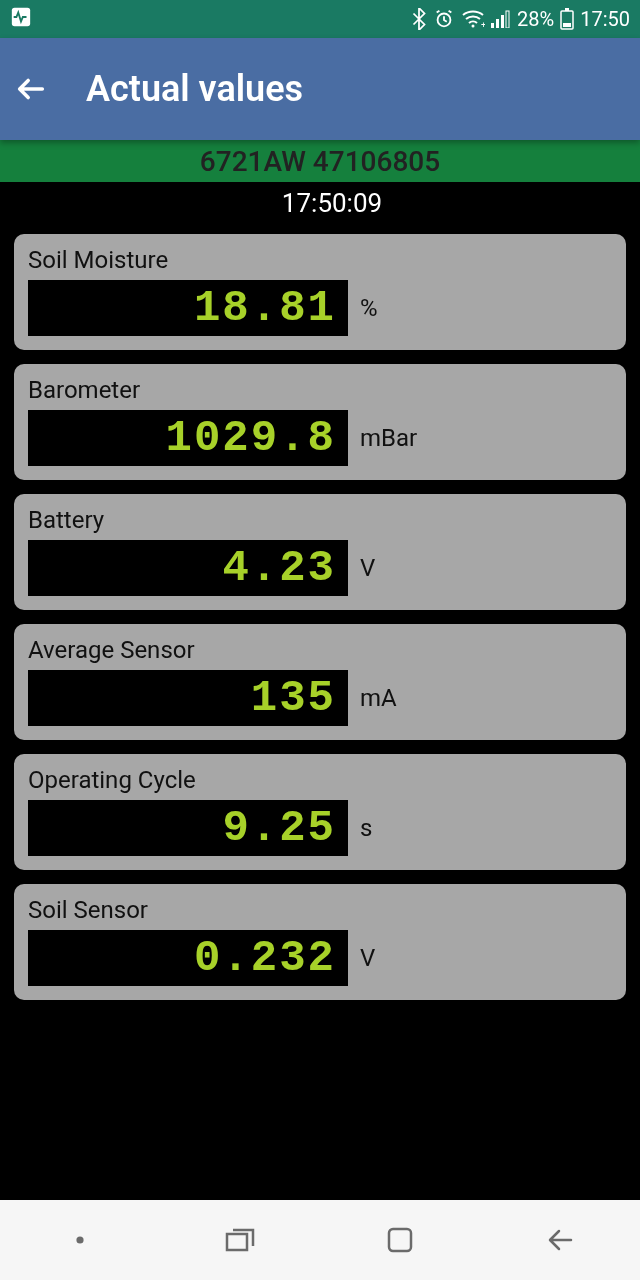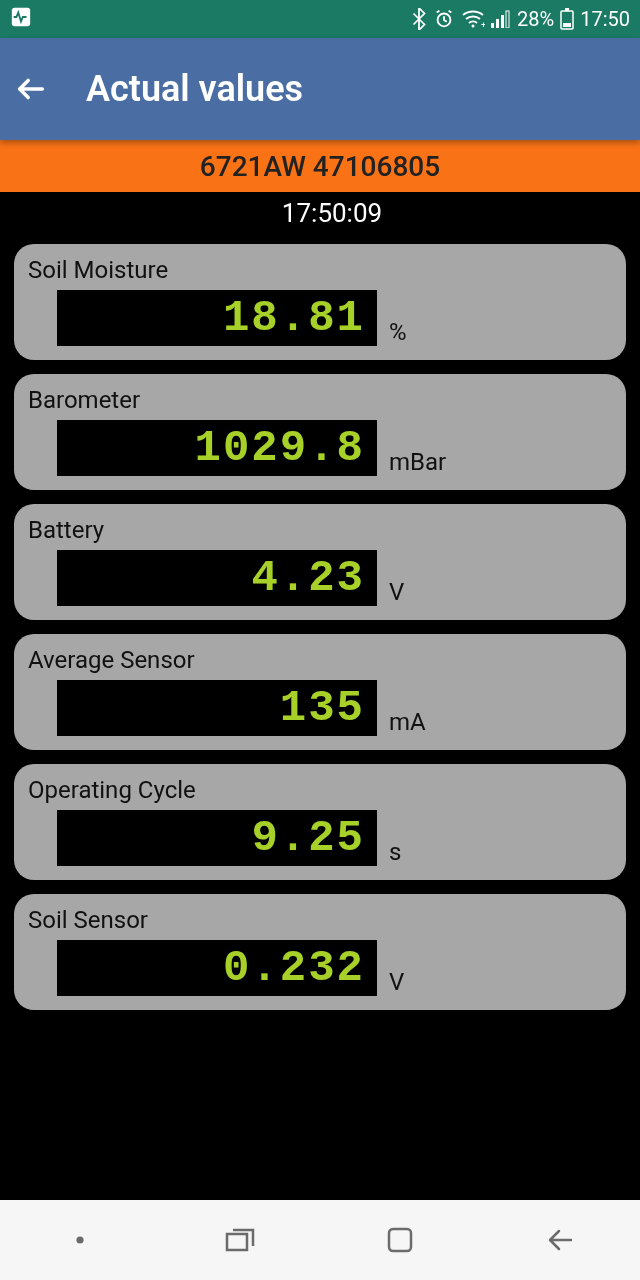--- a/index.html
+++ b/index.html
@@ -23,22 +23,22 @@
     align-items: center;
     color: #fff;
     padding: 0 6px;
     box-shadow: 0 3px 6px rgba(0,0,0,0.3);
     position: relative;
     z-index: 2;
   }
   .appbar .back { width: 50px; display: flex; align-items: center; justify-content: center; }
   .appbar .title { font-size: 36px; font-weight: 600; margin-left: 30px; }
   .device-banner {
-    height: 52px;
-    background: #f97316;
+    height: 42px;
+    background: #15803d;
     color: #222;
     display: flex;
     align-items: center;
     justify-content: center;
     font-size: 28px;
     font-weight: 500;
   }
   .timestamp {
     height: 42px;
     background: #000;
@@ -50,30 +50,30 @@
     padding-left: 24px;
   }
   .list {
     background: #000;
     padding: 10px 14px 0 14px;
     height: 966px;
     overflow: hidden;
   }
   .card {
     background: #a7a7a7;
-    border-radius: 20px;
+    border-radius: 10px;
     margin-bottom: 14px;
     padding: 12px 14px 14px 14px;
   }
   .card-label {
     font-size: 24px;
     color: #111;
     margin-bottom: 6px;
   }
-  .value-row { display: flex; align-items: flex-end; margin-left: 29px; }
+  .value-row { display: flex; align-items: center; }
   .value-box {
     width: 320px;
     height: 56px;
     background: #000;
     color: #a7d129;
     font-family: "Courier New", monospace;
     font-size: 44px;
     font-weight: 700;
     display: flex;
     align-items: center;

